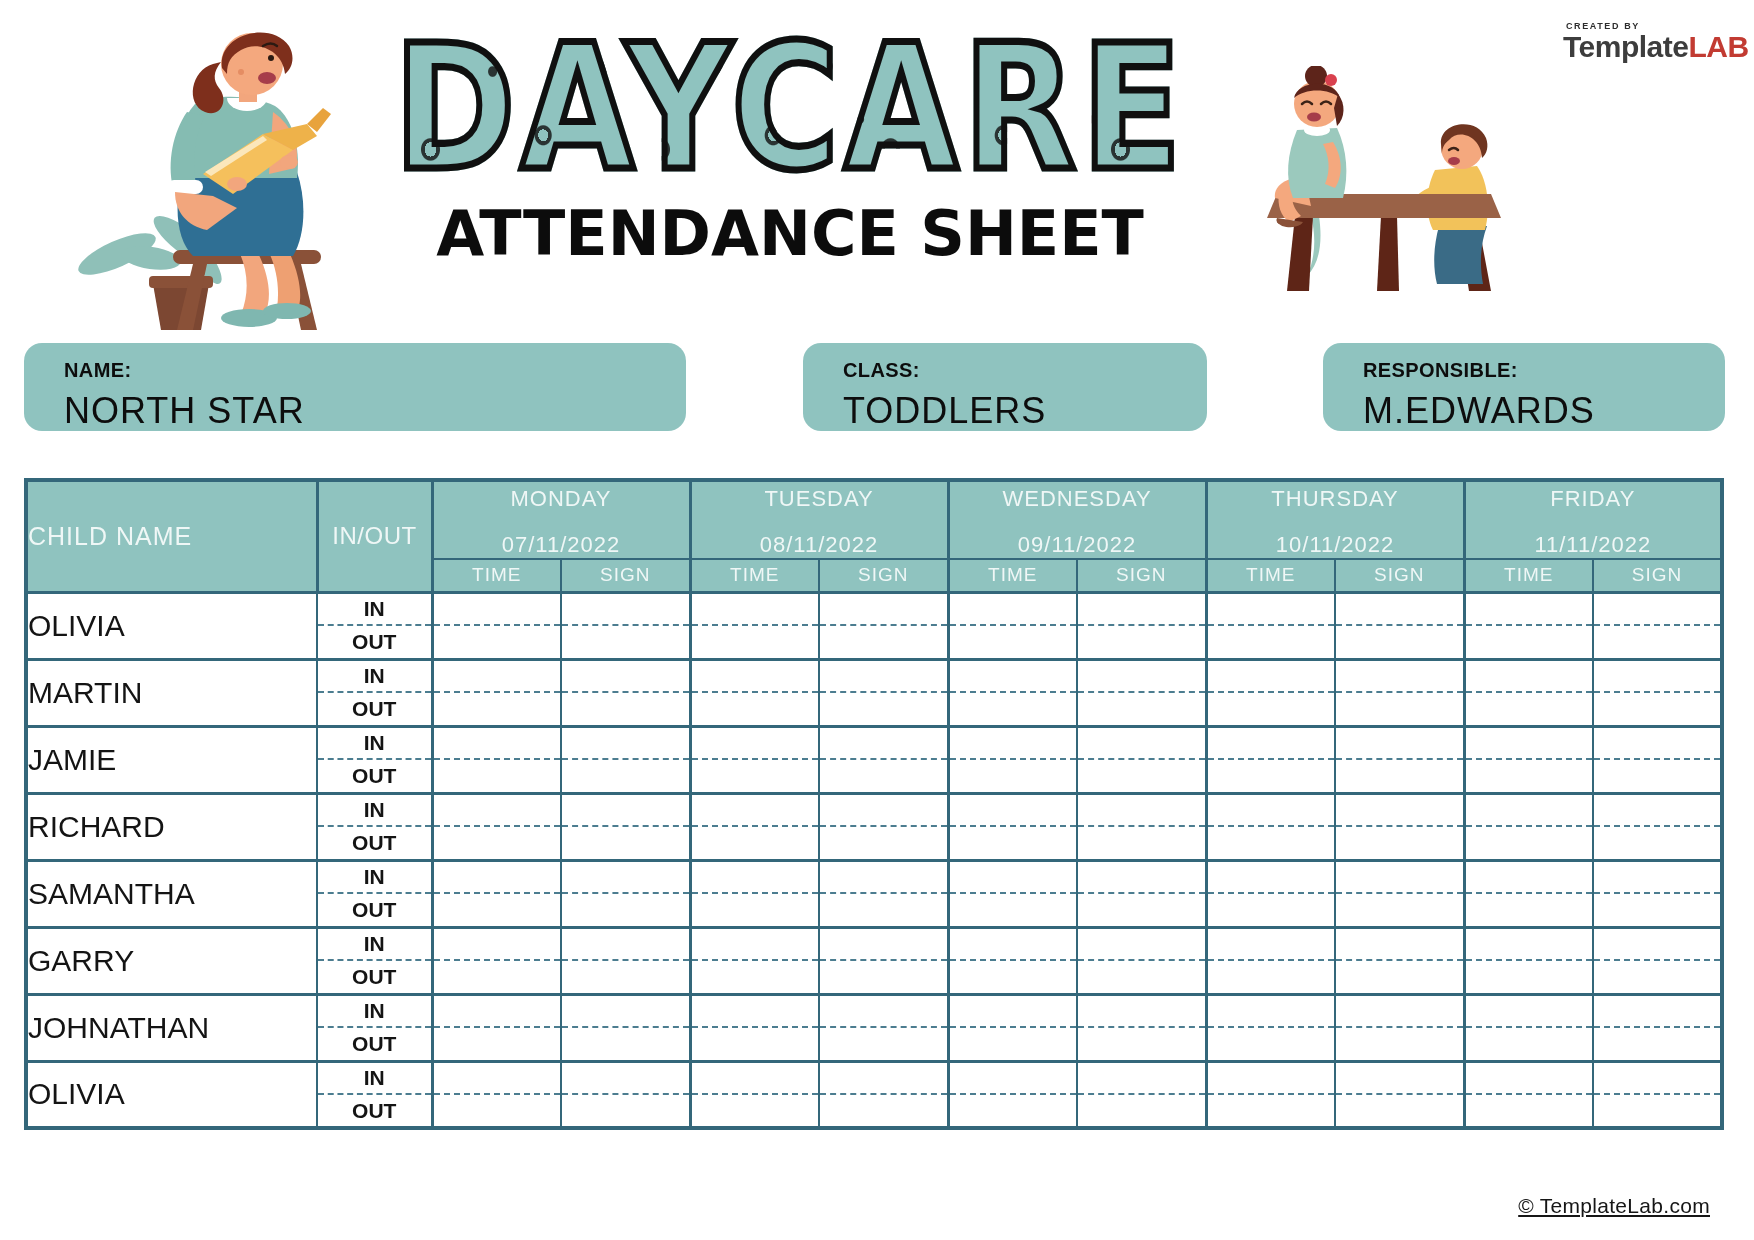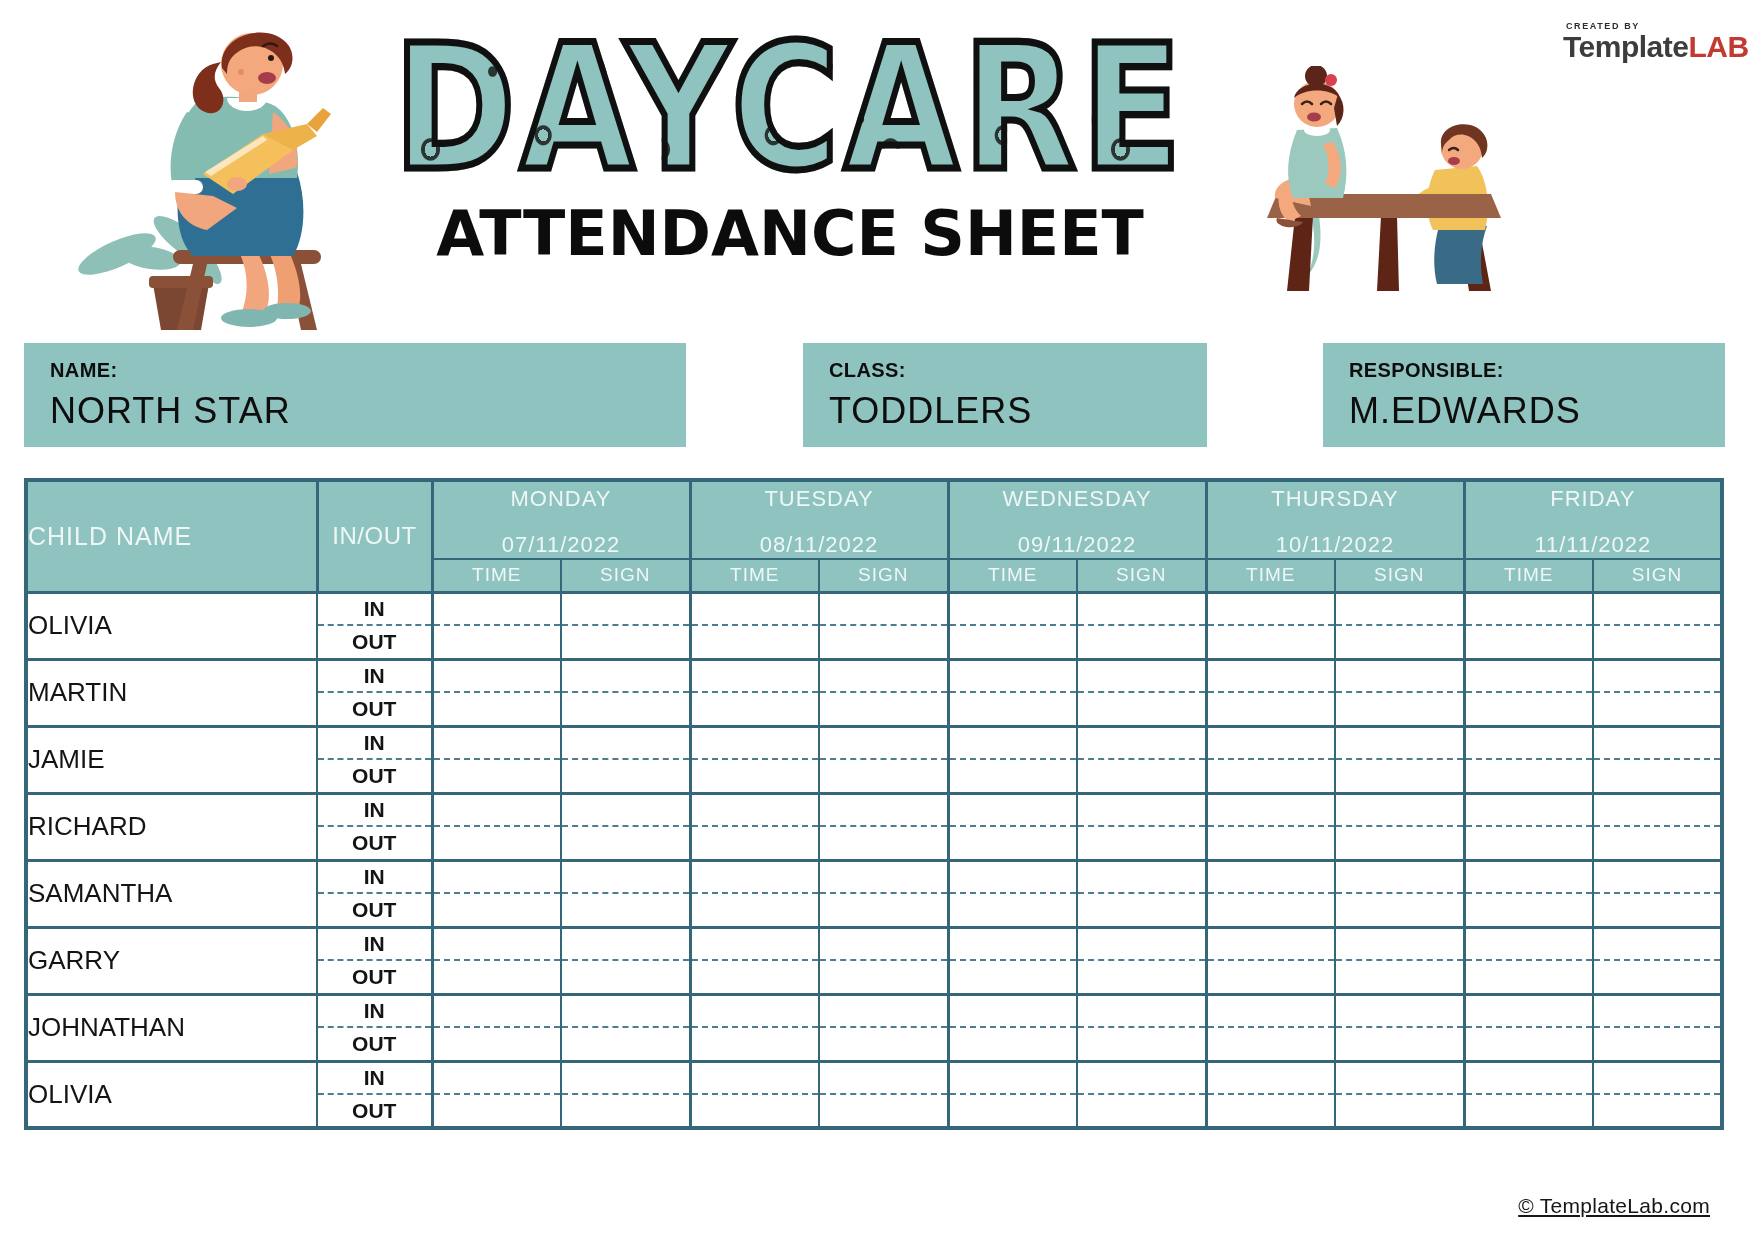--- a/index.html
+++ b/index.html
@@ -39,21 +39,21 @@
     position:absolute;left:0;top:203px;width:100%;
     font-family:"DejaVu Sans",sans-serif;font-weight:bold;
     font-size:62px;line-height:1;color:#0c0c0c;letter-spacing:0;white-space:nowrap;
   }
 
   
   .teacher{position:absolute;left:55px;top:12px;width:310px;height:318px;}
   .kids{position:absolute;left:1253px;top:66px;width:265px;height:225px;}
 
   
-  .info-box{position:absolute;top:343px;height:104px;background:var(--teal);box-sizing:border-box;padding:16px 0 0 26px;}
+  .info-box{position:absolute;top:343px;height:88px;background:var(--teal);box-sizing:border-box;padding:16px 0 0 40px;border-radius:18px;}
   .info-name{left:24px;width:662px;}
   .info-class{left:803px;width:404px;}
   .info-resp{left:1323px;width:402px;}
   .info-label{font-size:20px;font-weight:bold;color:#0d0d0d;letter-spacing:.4px;}
   .info-value{font-size:36px;color:#0d0d0d;letter-spacing:1px;margin-top:8px;white-space:nowrap;}
 
   
   :root{--teal:#8fc3bf;--border:#34677a;--headtext:#eff7f6;}
   table.att{
     position:absolute;left:24px;top:478px;width:1700px;
@@ -62,21 +62,21 @@
   }
   .att th,.att td{border:2px solid var(--border);padding:0;box-sizing:border-box;overflow:hidden;}
   .att thead th{background:var(--teal);color:var(--headtext);font-weight:normal;}
   .row-days th{height:66px;}
   .row-sub th{height:33px;font-size:19px;letter-spacing:1px;border-bottom:3px solid var(--border);margin-left:46px;}
   .child-h{font-size:25px;text-align:left;padding-left:25px;letter-spacing:1px;}
   .inout-h{font-size:24px;letter-spacing:.5px;}
   .day-name{font-size:22px;letter-spacing:1px;margin-top:4px;}
   .day-date{font-size:22px;letter-spacing:1px;margin-top:20px;}
   .day-start{border-left-width:3px !important;}
-  .name-cell{border-right:3px solid var(--border);font-size:26px;color:#141414;text-align:left;padding-left:26px;background:#fff;}
+  .name-cell{border-right:3px solid var(--border);font-size:30px;color:#141414;text-align:left;padding-left:26px;background:#fff;}
   .io-cell{border-right:3px solid var(--border);font-size:21px;color:#141414;text-align:center;background:#fff;font-weight:bold;}
   .entry-cell{background:#fff;}
   .in-row td{height:33px;border-top:3px solid var(--border);border-bottom:2px dashed #4c7d90;}
   .out-row td{height:34px;border-top-width:0;border-bottom:3px solid var(--border);}
   .in-row .name-cell{border-bottom:3px solid var(--border);}
 
   
   .footer{position:absolute;right:44px;top:1194px;font-size:21px;color:#161616;text-decoration:underline;letter-spacing:.3px;}
 </style>
 </head>

